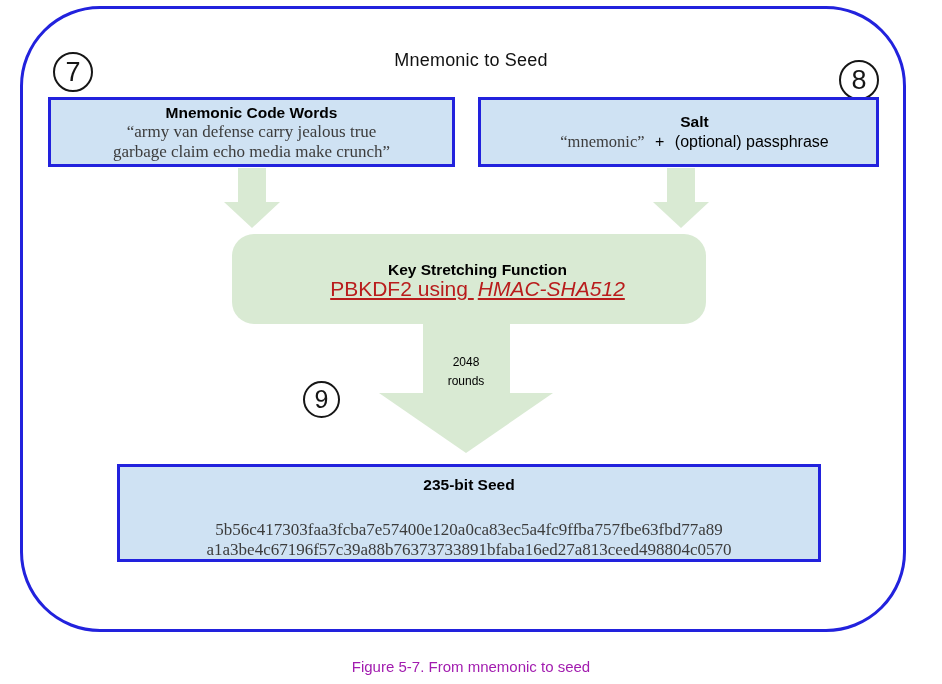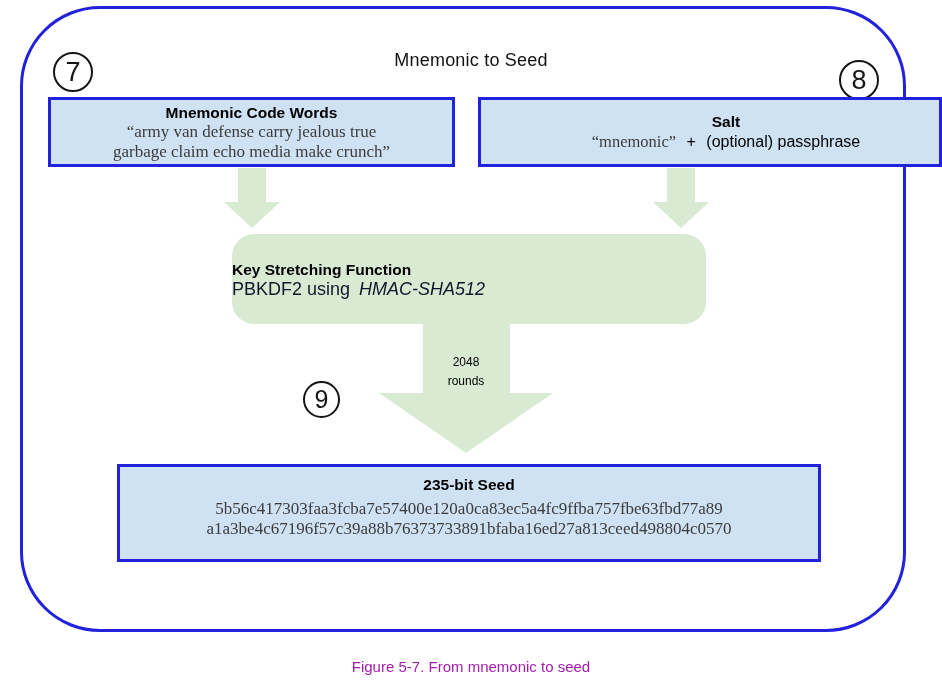--- a/index.html
+++ b/index.html
@@ -31,40 +31,41 @@
   .circle-8{left:839px;top:60px;}
   .circle-9{left:303px;top:381px;width:37px;height:37px;font-size:25px;}
 
   .blue-box{
     position:absolute;background:var(--fill-blue);
     border:3px solid var(--border-blue);
     display:flex;flex-direction:column;align-items:center;justify-content:center;
     text-align:center;
   }
   .box-mnemonic{left:48px;top:97px;width:407px;height:70px;}
-  .box-salt{left:478px;top:97px;width:464px;height:70px;padding-left:32px;}
+  .box-salt{left:478px;top:97px;width:401px;height:70px;padding-left:32px;}
   .box-seed{left:117px;top:464px;width:704px;height:98px;justify-content:flex-start;padding-top:8px;}
 
   .box-heading{font-size:15.5px;font-weight:bold;color:#000;line-height:19px;}
   .mono{
     font-family:Liberation Serif, serif;
     font-size:17px;line-height:20px;color:var(--mono-ink);white-space:nowrap;
   }
   .salt-line{font-size:16px;line-height:22px;color:#000;white-space:nowrap;}
   .salt-line .mono{font-size:16.5px;}
   .salt-plus{margin:0 6px;font-size:16px;}
-  .seed-hex{margin-top:5px;}
+  .seed-hex{margin-top:26px;}
 
   .green-box{
     position:absolute;left:232px;top:234px;width:474px;height:90px;
     background:var(--fill-green);border-radius:22px;
-    display:flex;flex-direction:column;align-items:flex-start;justify-content:center;
+    display:flex;flex-direction:column;align-items:center;justify-content:center;
     text-align:center;
+    padding-left:17px;
   }
-  .green-box .sub{font-size:18px;line-height:20px;color:#0f172a;}
+  .green-box .sub{font-size:21px;line-height:20px;color:#b91c1c;text-decoration:underline;}
   .green-box .sub .it{font-style:italic;margin-left:4px;}
 
   .small-arrow{position:absolute;width:56px;top:168px;}
   .small-arrow .shaft{width:28px;height:34px;background:var(--fill-green);margin:0 auto;}
   .small-arrow .head{
     width:0;height:0;margin:0 auto;
     border-left:28px solid transparent;border-right:28px solid transparent;
     border-top:26px solid var(--fill-green);
   }
   .arrow-left{left:224px;}

